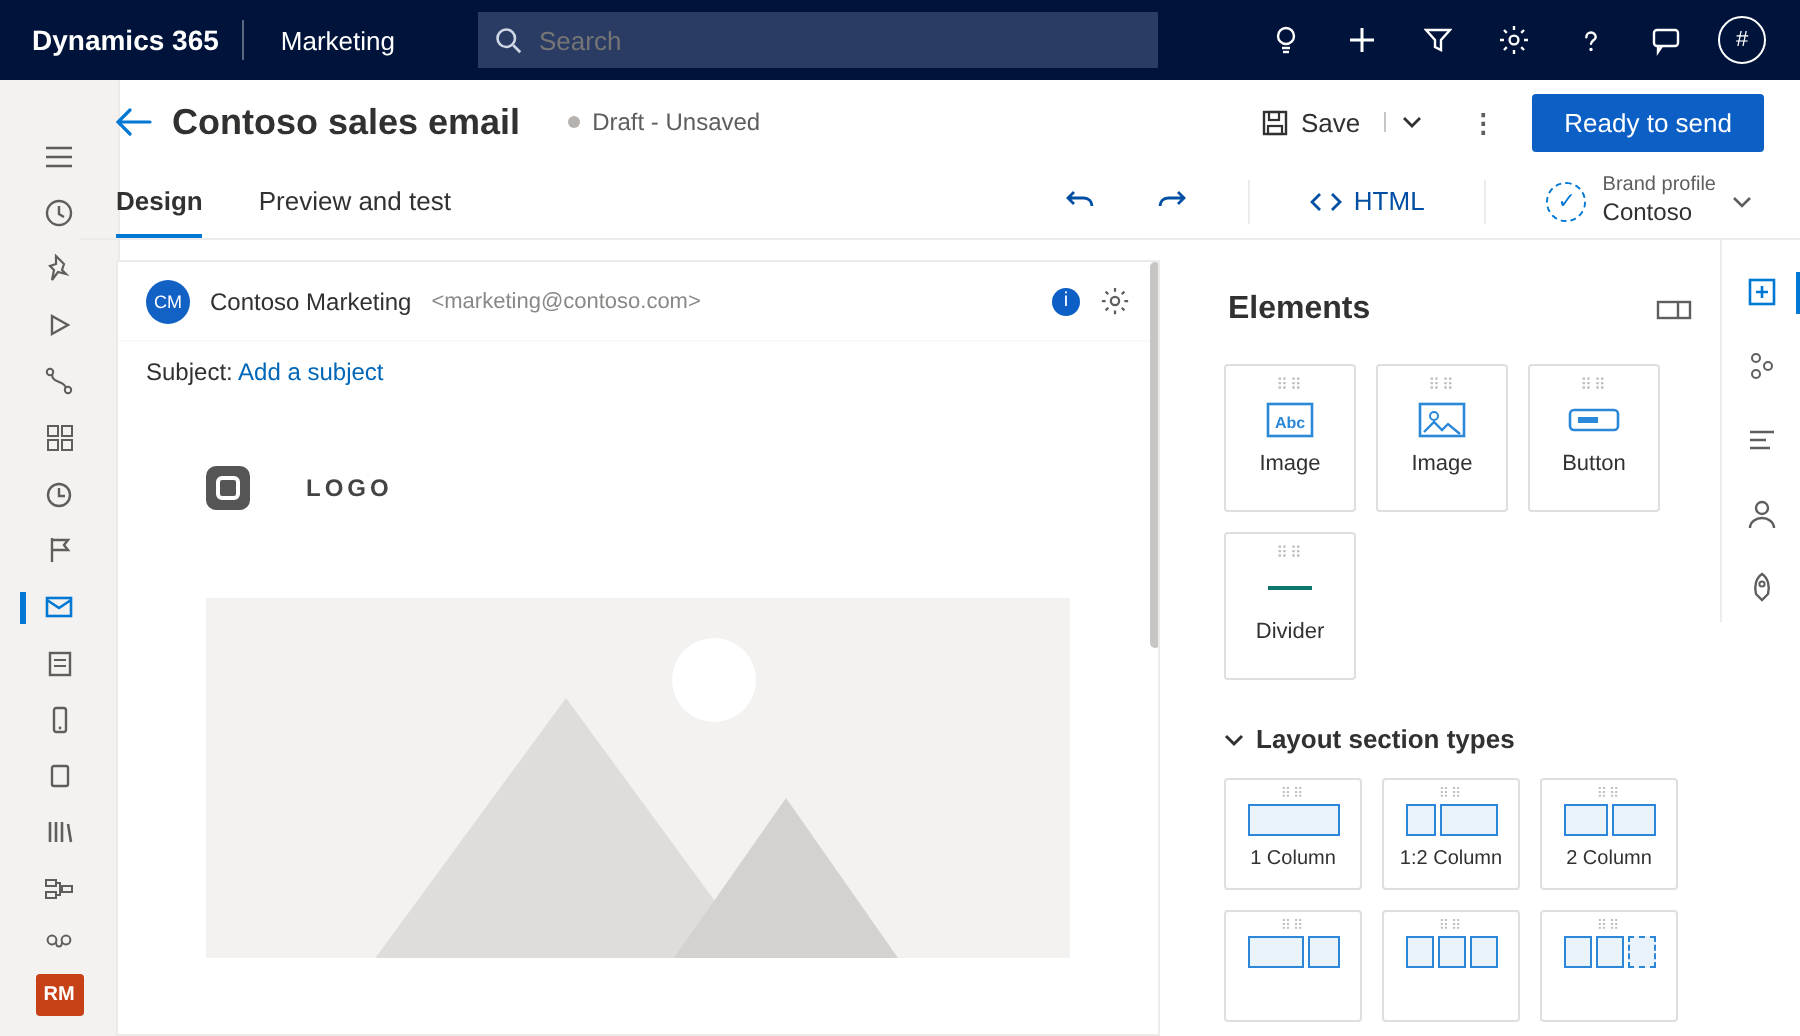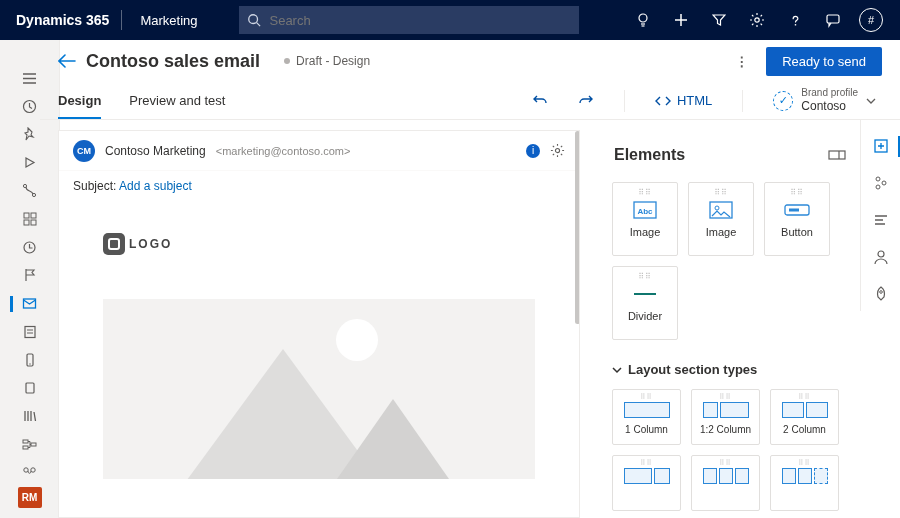--- a/index.html
+++ b/index.html
@@ -44,29 +44,29 @@
 .tabrow .tr-ico { color: #004fa3; cursor: pointer; display: flex; align-items: center; gap: 6px; font-size: 13px; }
 .tabrow .tr-sep { width: 1px; height: 22px; background: #edebe9; }
 .tabrow .brandprof { display: flex; align-items: center; gap: 8px; cursor: pointer; padding-right: 6px; }
 .tabrow .brandprof .bp-ico { width: 20px; height: 20px; border: 1.5px dashed #0078d4; border-radius: 50%; display: flex; align-items: center; justify-content: center; color: #0078d4; font-size: 11px; }
 .tabrow .brandprof .bp-txt small { display: block; font-size: 10px; color: #605e5c; line-height: 1; }
 .tabrow .brandprof .bp-txt span { font-size: 12px; line-height: 1; }
 
 
 .canvas { position: absolute; left: 58px; top: 130px; width: 522px; bottom: 0; border: 1px solid #edebe9; background: #fff; overflow: hidden; }
 .canvas .sender { height: 40px; display: flex; align-items: center; padding: 0 14px; gap: 10px; border-bottom: 1px solid #faf9f8; }
-.canvas .sender .cm { width: 22px; height: 22px; border-radius: 50%; background: #1162c4; color: #fff; font-size: 9px; font-weight: 700; display: flex; align-items: center; justify-content: center; }
+.canvas .sender .cm { width: 22px; height: 22px; border-radius: 50%; background: #1162c4; color: #fff; font-size: 9px; font-weight: 400; display: flex; align-items: center; justify-content: center; }
 .canvas .sender .name { font-size: 12px; }
 .canvas .sender .email { font-size: 11px; color: #8a8886; }
 .canvas .sender .sright { margin-left: auto; display: flex; align-items: center; gap: 10px; color: #605e5c; }
 .canvas .sender .info-dot { width: 14px; height: 14px; border-radius: 50%; background: #0c5fc5; color: #fff; font-size: 10px; display: flex; align-items: center; justify-content: center; cursor: pointer; }
 .canvas .subjrow { padding: 8px 14px 10px; font-size: 12px; }
 .canvas .subjrow a { color: #0067b8; text-decoration: none; cursor: pointer; }
 .canvas .body { padding: 30px 44px; }
-.canvas .logo { display: flex; align-items: center; gap: 4px; font-size: 12px; font-weight: 700; letter-spacing: 2px; color: #444; }
+.canvas .logo { display: flex; align-items: center; gap: 28px; font-size: 12px; font-weight: 700; letter-spacing: 2px; color: #444; }
 .canvas .logo .mark { width: 22px; height: 22px; background: #555; border-radius: 5px; display: flex; align-items: center; justify-content: center; }
 .canvas .logo .mark::before { content: ""; width: 8px; height: 8px; border: 2px solid #fff; border-radius: 3px; }
 .canvas .ph-img { margin-top: 44px; height: 180px; background: #f3f2f1; position: relative; overflow: hidden; }
 .canvas .ph-img .sun { position: absolute; left: 54%; top: 20px; width: 42px; height: 42px; border-radius: 50%; background: #fff; }
 .canvas .ph-img .mtn1 { position: absolute; left: 70px; bottom: -20px; width: 0; height: 0; border-left: 110px solid transparent; border-right: 110px solid transparent; border-bottom: 150px solid #dedddc; }
 .canvas .ph-img .mtn2 { position: absolute; left: 220px; bottom: -20px; width: 0; height: 0; border-left: 70px solid transparent; border-right: 70px solid transparent; border-bottom: 100px solid #d3d2d1; }
 .canvas-scroll { position: absolute; right: -1px; top: 0; bottom: 50%; width: 5px; background: #c8c6c4; border-radius: 3px; }
 
 
 .epanel { position: absolute; left: 598px; right: 40px; top: 130px; bottom: 0; background: #fff; padding: 10px 14px 0; overflow: hidden; }
@@ -247,23 +247,38 @@
 
 <div class="cmdbar">
   <span class="back">
     <svg width="18" height="14" viewBox="0 0 18 14">
         <path d="M7 1L1 7l6 6M1 7h16" stroke="#0078d4" stroke-width="1.6" fill="none" stroke-linecap="round"></path>
       </svg>
   </span>
   <div class="title">Contoso sales email</div>
   <div class="status">
     <span class="dot"></span>
-    <span>Draft - Design</span>
+    <span>Draft - Unsaved</span>
   </div>
   <div class="cmd-right">
+    <div class="savebtn">
+      <span>
+          <svg width="15" height="15" viewBox="0 0 15 15" fill="none">
+            <rect x="2" y="2" width="11" height="11" stroke="#323130" stroke-width="1.2"></rect>
+            <rect x="4.5" y="2" width="5" height="4" stroke="#323130" stroke-width="1.1"></rect>
+            <rect x="4" y="9" width="7" height="4" stroke="#323130" stroke-width="1.1"></rect>
+          </svg>
+        </span>
+      <span>Save</span>
+      <span class="chev">
+          <svg width="10" height="10" viewBox="0 0 10 10">
+            <path d="M1 3l4 4 4-4" stroke="#323130" stroke-width="1.4" fill="none"></path>
+          </svg>
+        </span>
+    </div>
     <div class="more">⋮</div>
     <div class="primary">Ready to send</div>
   </div>
 </div>
 
 <div class="tabrow">
   <div class="tab active">Design</div>
   <div class="tab">Preview and test</div>
   <div class="tr-right">
     <span class="tr-ico">

